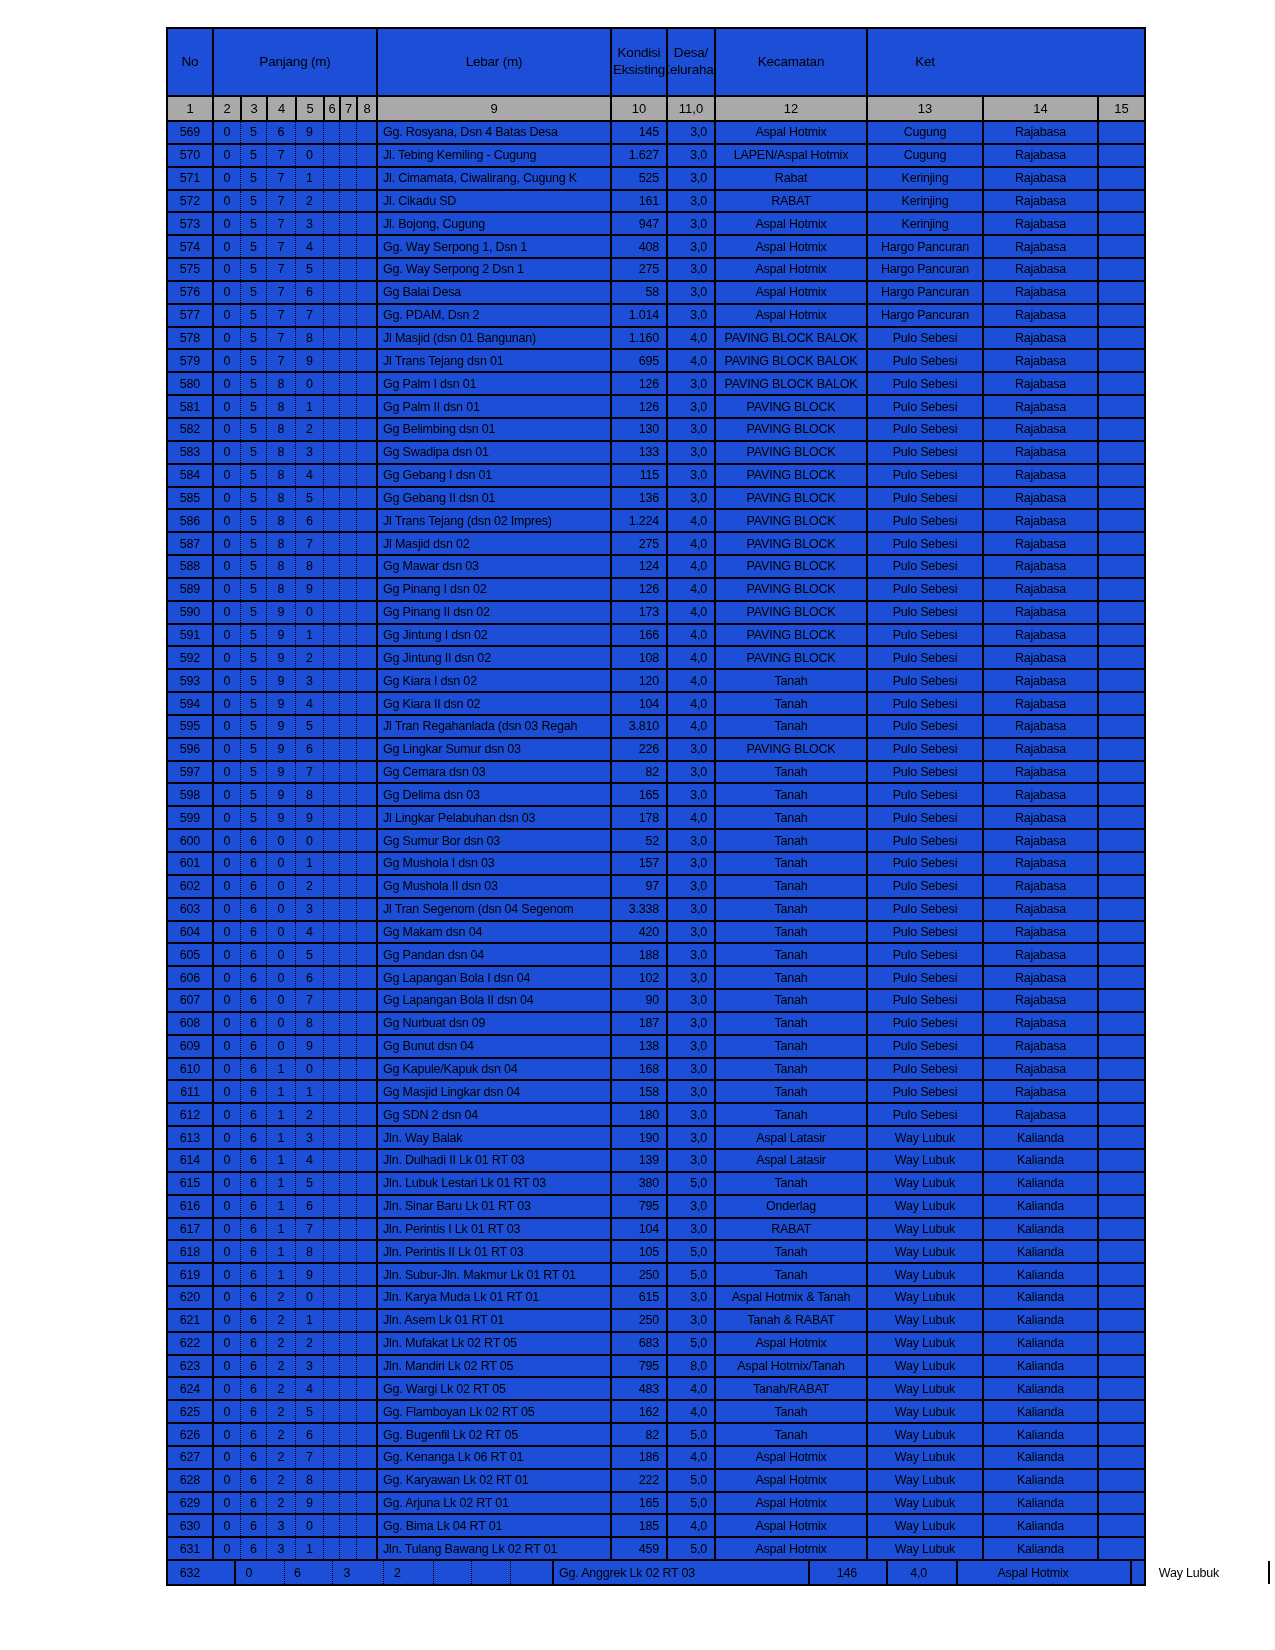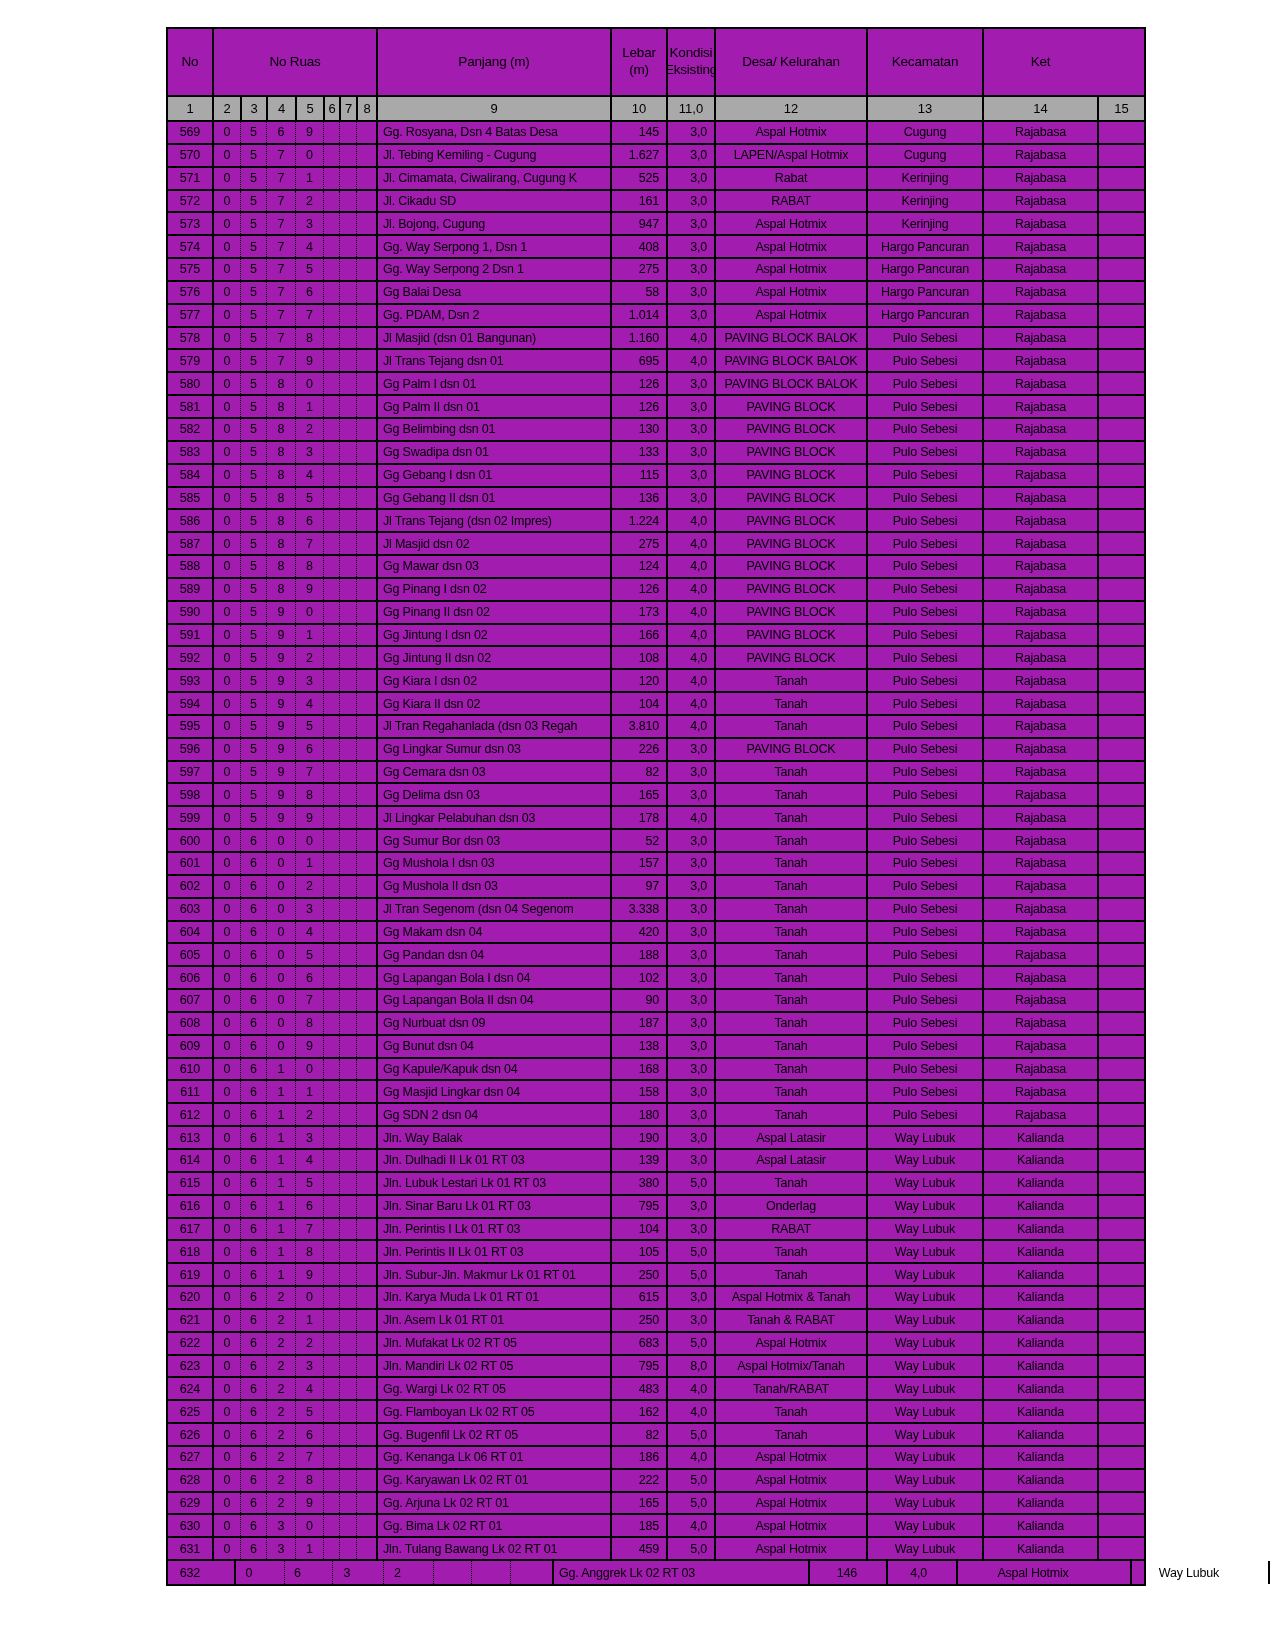--- a/index.html
+++ b/index.html
@@ -9,21 +9,21 @@
     background:#ffffff;
     font-family:"Liberation Sans", sans-serif;
     color:#000;
   }
   .table {
     position:absolute;
     left:166px; top:27px;
     width:980px;
     border:2px solid #000;
     box-sizing:border-box;
-    background:#a21caf;
+    background:#1d4ed8;
   }
   .row { display:grid; box-sizing:border-box; }
   .grid15 { grid-template-columns:44px 28px 26px 29px 28px 16px 17px 20px 234px 56px 48px 152px 116px 115px 47px; }
   .grid9  { grid-template-columns:44px 164px 234px 56px 48px 152px 116px 115px 47px; }
   .header-row { height:68px; border-bottom:2px solid #000; font-size:13.5px; letter-spacing:-0.2px; }
   .numbering-row { height:25px; border-bottom:2px solid #000; background:#a9a9a9; font-size:13px; }
   .data-row { height:22.85px; border-bottom:2px solid #000; font-size:12.5px; letter-spacing:-0.2px; }
   .data-row:last-child { border-bottom:none;gap:22px; }
   .cell {
     display:flex; align-items:center; justify-content:center;
@@ -39,21 +39,20 @@
   .header-row .cell { line-height:1.25; white-space:normal; }
 </style>
 </head>
 <body>
 
 <div class="page">
   <div class="table">
 
     <div class="row grid9 header-row">
       <div class="cell first">No</div>
-      <div class="cell">No Ruas</div>
       <div class="cell">Panjang (m)</div>
       <div class="cell">Lebar (m)</div>
       <div class="cell">Kondisi Eksisting</div>
       <div class="cell">Desa/ Kelurahan</div>
       <div class="cell">Kecamatan</div>
       <div class="cell">Ket</div>
     </div>
 
     <div class="row grid15 numbering-row">
         <div class="cell first">1</div>
@@ -1113,21 +1112,21 @@
         </div>
         <div class="row grid15 data-row">
           <div class="cell first">630</div>
           <div class="cell">0</div>
           <div class="cell dotted">6</div>
           <div class="cell dotted">3</div>
           <div class="cell dotted">0</div>
           <div class="cell dotted"></div>
           <div class="cell dotted"></div>
           <div class="cell dotted"></div>
-          <div class="cell left">Gg. Bima Lk 02 RT 01</div>
+          <div class="cell left">Gg. Bima Lk 04 RT 01</div>
           <div class="cell right">185</div>
           <div class="cell right">4,0</div>
           <div class="cell">Aspal Hotmix</div>
           <div class="cell">Way Lubuk</div>
           <div class="cell">Kalianda</div>
           <div class="cell"></div>
         </div>
         <div class="row grid15 data-row">
           <div class="cell first">631</div>
           <div class="cell">0</div>

